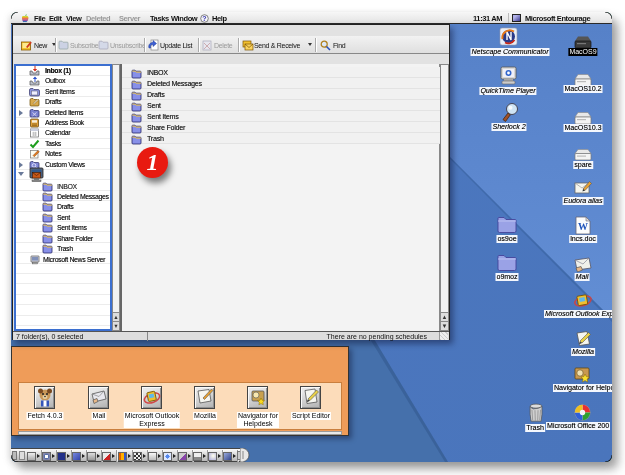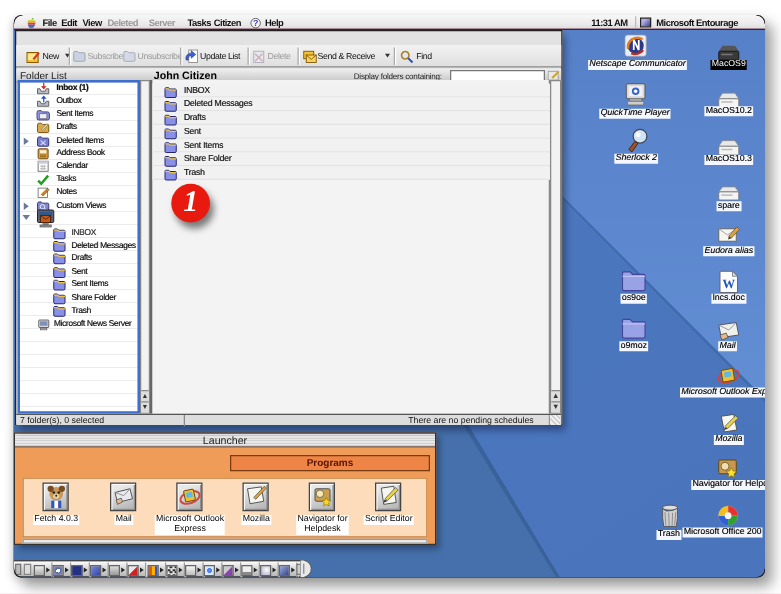--- a/index.html
+++ b/index.html
@@ -1,18 +1,18 @@
 <!DOCTYPE html>
 <html><head>
 <meta charset="utf-8">
 <style>
 *{margin:0;padding:0;box-sizing:border-box}
 html,body{width:625px;height:475px;background:#fff;font-family:"Liberation Sans",sans-serif;overflow:hidden}
 #wrap{position:absolute;left:11px;top:12px;width:601px;height:450px;background:#000;border-radius:7px;box-shadow:6px 7px 10px rgba(90,90,90,.55), -2px 2px 6px rgba(120,120,120,.25)}
-#screen{position:absolute;left:0;top:0;width:601px;height:450px;border-radius:6px;overflow:hidden;background:#be185d}
+#screen{position:absolute;left:0;top:0;width:601px;height:450px;border-radius:6px;overflow:hidden;background:#14b8a6}
 .abs{position:absolute}
 
 #menubar{position:absolute;left:0;top:0;width:601px;height:12px;background:linear-gradient(#f7f7f7,#e9e9e9 70%,#dcdcdc);border-bottom:1px solid #2a2a2a;z-index:30}
 #menubar .mi{position:absolute;top:2px;font-size:7.5px;font-weight:bold;color:#111;white-space:nowrap;letter-spacing:-0.4px}
 #menubar .gray{color:#999}
 
 .dicon{position:absolute;z-index:5}
 .dlabel{position:absolute;z-index:6;font-size:7px;line-height:7.5px;color:#000;background:#f4f7fd;white-space:nowrap;padding:0 1px;transform:translateX(-50%);text-shadow:0.3px 0 0 rgba(0,0,0,.45)}
 .dlabel.it{font-style:italic}
 .dlabel.sel{background:#000;color:#fff}
@@ -98,21 +98,21 @@
       <rect x="0" y="5.6" width="8" height="1.3" fill="#9a3d97"></rect>
       <rect x="0" y="6.9" width="8" height="1.6" fill="#3d6fb6"></rect>
     </g>
   </svg>
   <span class="mi" style="left:23px">File</span>
   <span class="mi" style="left:38px">Edit</span>
   <span class="mi" style="left:55px">View</span>
   <span class="mi gray" style="left:75px">Deleted</span>
   <span class="mi gray" style="left:108px">Server</span>
   <span class="mi" style="left:139px">Tasks</span>
-  <span class="mi" style="left:160px">Citizen</span>
+  <span class="mi" style="left:160px">Window</span>
   <svg class="abs" style="left:189px;top:2px" width="9" height="9" viewBox="0 0 9 9">
           <circle cx="4.5" cy="4.5" r="3.8" fill="#f4f4f8" stroke="#555" stroke-width="0.7"></circle>
           <text x="4.5" y="7" font-size="7" font-weight="bold" text-anchor="middle" fill="#3a3ab0" font-family="Liberation Sans">?</text>
         </svg>
   <span class="mi" style="left:201px">Help</span>
   <span class="mi" style="left:462px">11:31 AM</span>
   <span class="abs" style="left:497px;top:1px;width:1px;height:10px;background:#bbb"></span>
   <span class="abs" style="left:501px;top:2px;width:9px;height:8px;background:linear-gradient(135deg,#b0b0e8 30%,#3a3a90);border:1px solid #222"></span>
   <span class="mi" style="left:514px">Microsoft Entourage</span>
 </div>
@@ -265,30 +265,20 @@
             <path d="M3 4 L7 7.5 L11 4" fill="none" stroke="#7d5300" stroke-width="0.7"></path>
           </svg>
     <span class="tbitem" style="left:241px">Send &amp; Receive</span>
           <span class="caret abs" style="left:292px;top:7px"></span>
     <div class="tbsep" style="left:302px"></div>
     <svg class="abs" style="left:307px;top:4px" width="11" height="11" viewBox="0 0 11 11">
             <circle cx="4.2" cy="4.2" r="3" fill="#dce8f8" stroke="#b08020" stroke-width="1.3"></circle>
             <path d="M6.5 6.5 L10 10" stroke="#2a50b8" stroke-width="1.6"></path>
           </svg>
     <span class="tbitem" style="left:320px">Find</span>
-  </div>
-  <div id="hdr">
-    <span class="abs" style="left:3px;top:1px;font-size:8px;color:#222">Folder List</span>
-    <span class="abs" style="left:110px;top:0px;font-size:8.5px;font-weight:bold;color:#000">John Citizen</span>
-    <span class="abs" style="left:270px;top:2.5px;font-size:6.5px;letter-spacing:-0.2px;color:#222">Display folders containing:</span>
-    <span class="abs" style="left:347px;top:1px;width:76px;height:9px;background:#fff;border:1px solid #777"></span>
-    <svg class="abs" style="left:425px;top:1px" width="10" height="9" viewBox="0 0 10 9">
-            <rect x="0.5" y="1" width="8" height="7" fill="#e8e8e8" stroke="#999" stroke-width="0.7"></rect>
-            <path d="M3 6 L8.5 0.5 L9.5 1.5 L4.5 7 Z" fill="#caa52a"></path>
-          </svg>
   </div>
   <div id="leftpane">
     <div class="lrow" style="top:0px">
       <svg class="lic" width="11" height="10" viewBox="0 0 11 10">
               <path d="M1 5 L3 5 L4 7 L7 7 L8 5 L10 5 L10 9 L1 9 Z" fill="#b9bdc9" stroke="#555" stroke-width="0.7"></path>
               <path d="M5.5 0 L5.5 3 L3.8 3 L6 5.6 L8.2 3 L6.5 3 L6.5 0 Z" fill="#d32a1a"></path>
             </svg>
       <span class="ltx" style="font-weight:bold">Inbox (1)</span>
     </div>
     <div class="lrow" style="top:10.4px">
@@ -484,24 +474,20 @@
     <span class="abs" style="left:3px;top:1px">7 folder(s), 0 selected</span>
     <span class="abs" style="left:134px;top:0;width:1px;height:9px;background:#888"></span>
     <span class="abs" style="right:22px;top:1px">There are no pending schedules</span>
     <span class="abs" style="right:1px;top:0px;width:9px;height:8px;background:repeating-linear-gradient(45deg,#ccc 0 1px,#eee 1px 3px);border-left:1px solid #999"></span>
   </div>
 
   <div class="abs" style="left:124px;top:122px;width:31px;height:31px;border-radius:50%;background:#e81a10;box-shadow:3px 5px 6px rgba(0,0,0,.5);z-index:26;color:#fff;font-family:'Liberation Serif',serif;font-style:italic;font-weight:bold;font-size:24px;text-align:center;line-height:30px">1</div>
 </div>
 
 <div id="launcher">
-  <div id="l-title">
-          <span>Launcher</span>
-        </div>
-  <div class="ltab" style="left:172px;width:160px;background:#ee8445;color:#5a1400;line-height:11px">Programs</div>
   <div id="l-inner">
     <div class="lbtn" style="left:15px">
       <svg width="20" height="21" viewBox="0 0 20 21">
               <circle cx="10" cy="8" r="5.5" fill="#c89858"></circle>
               <circle cx="5.5" cy="4" r="2.5" fill="#7a4a20"></circle>
               <circle cx="14.5" cy="4" r="2.5" fill="#7a4a20"></circle>
               <circle cx="8" cy="7" r="1" fill="#222"></circle>
               <circle cx="12" cy="7" r="1" fill="#222"></circle>
               <ellipse cx="10" cy="10" rx="2.5" ry="2" fill="#e8d0a0"></ellipse>
               <circle cx="10" cy="9.5" r="0.8" fill="#222"></circle>

